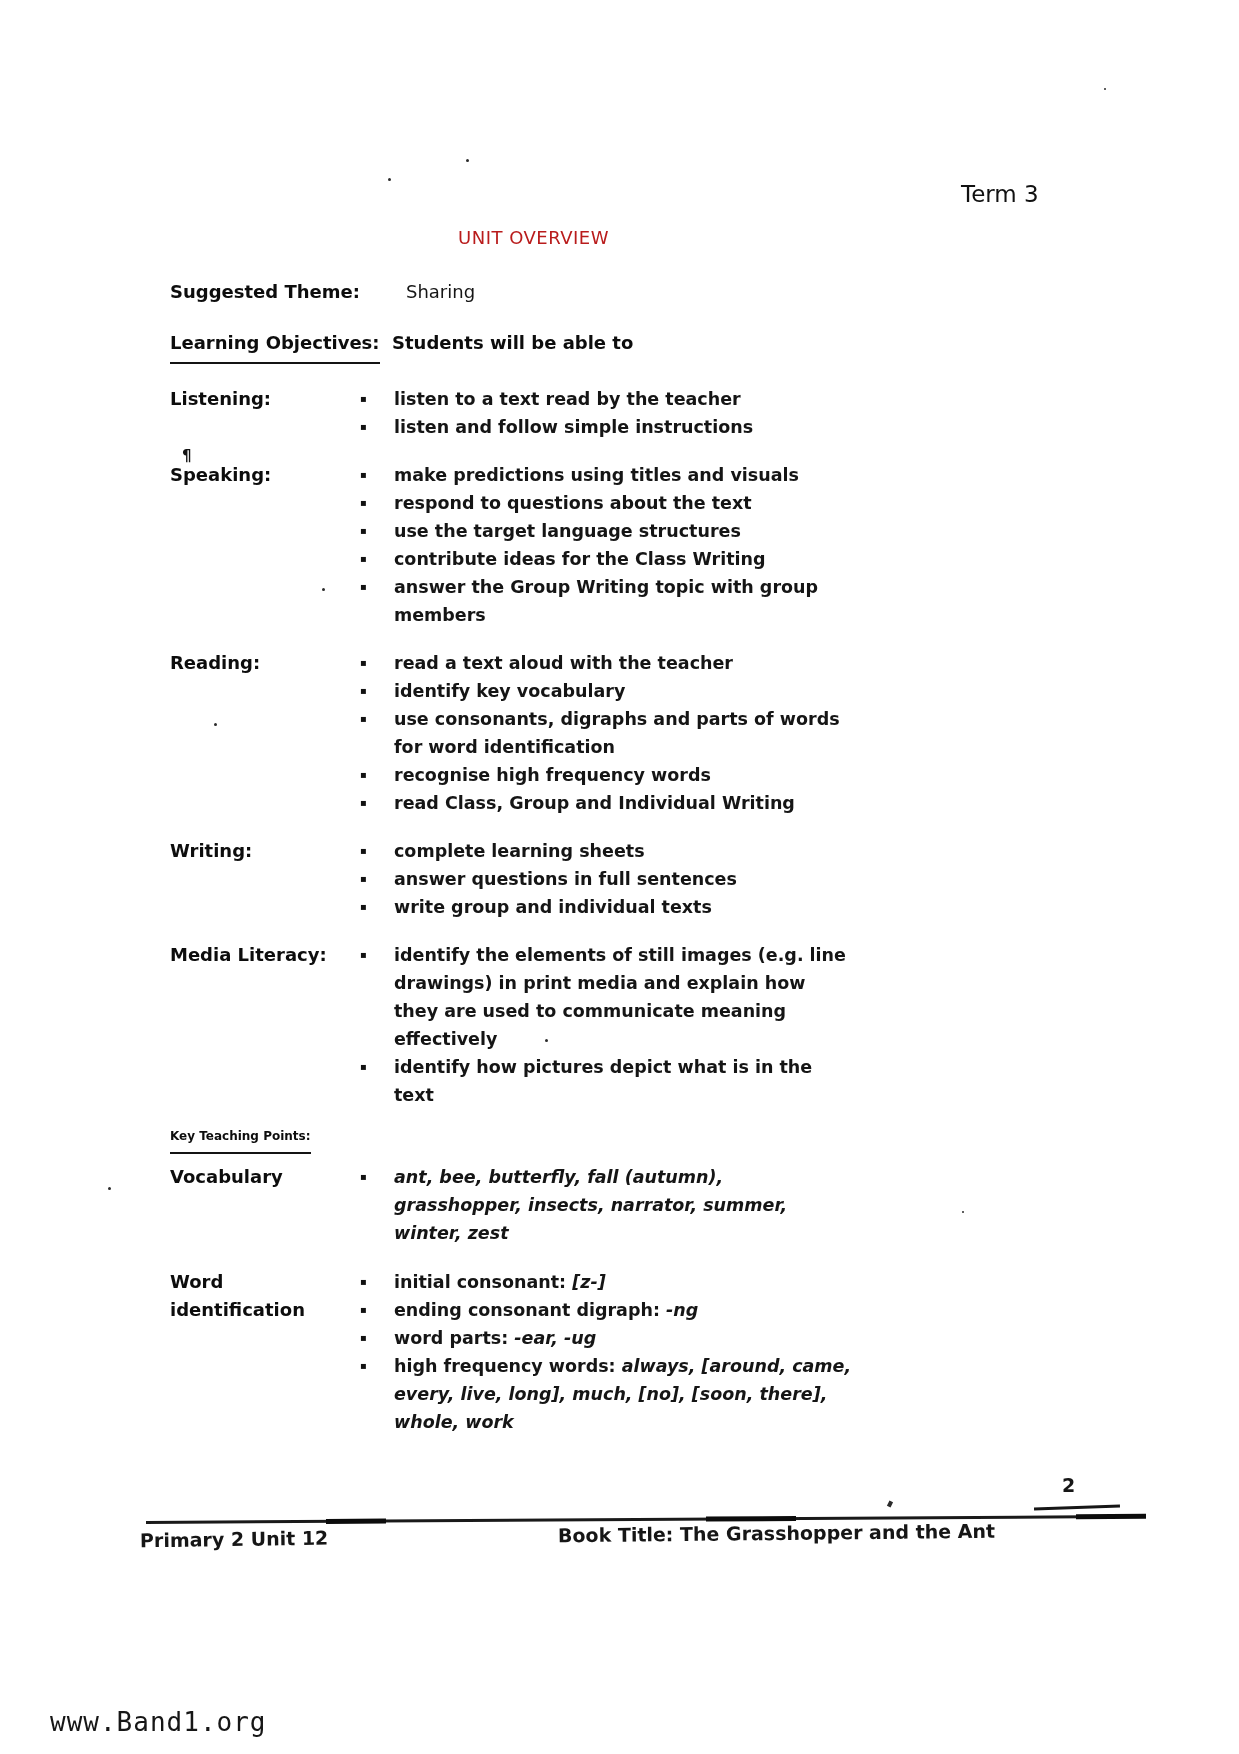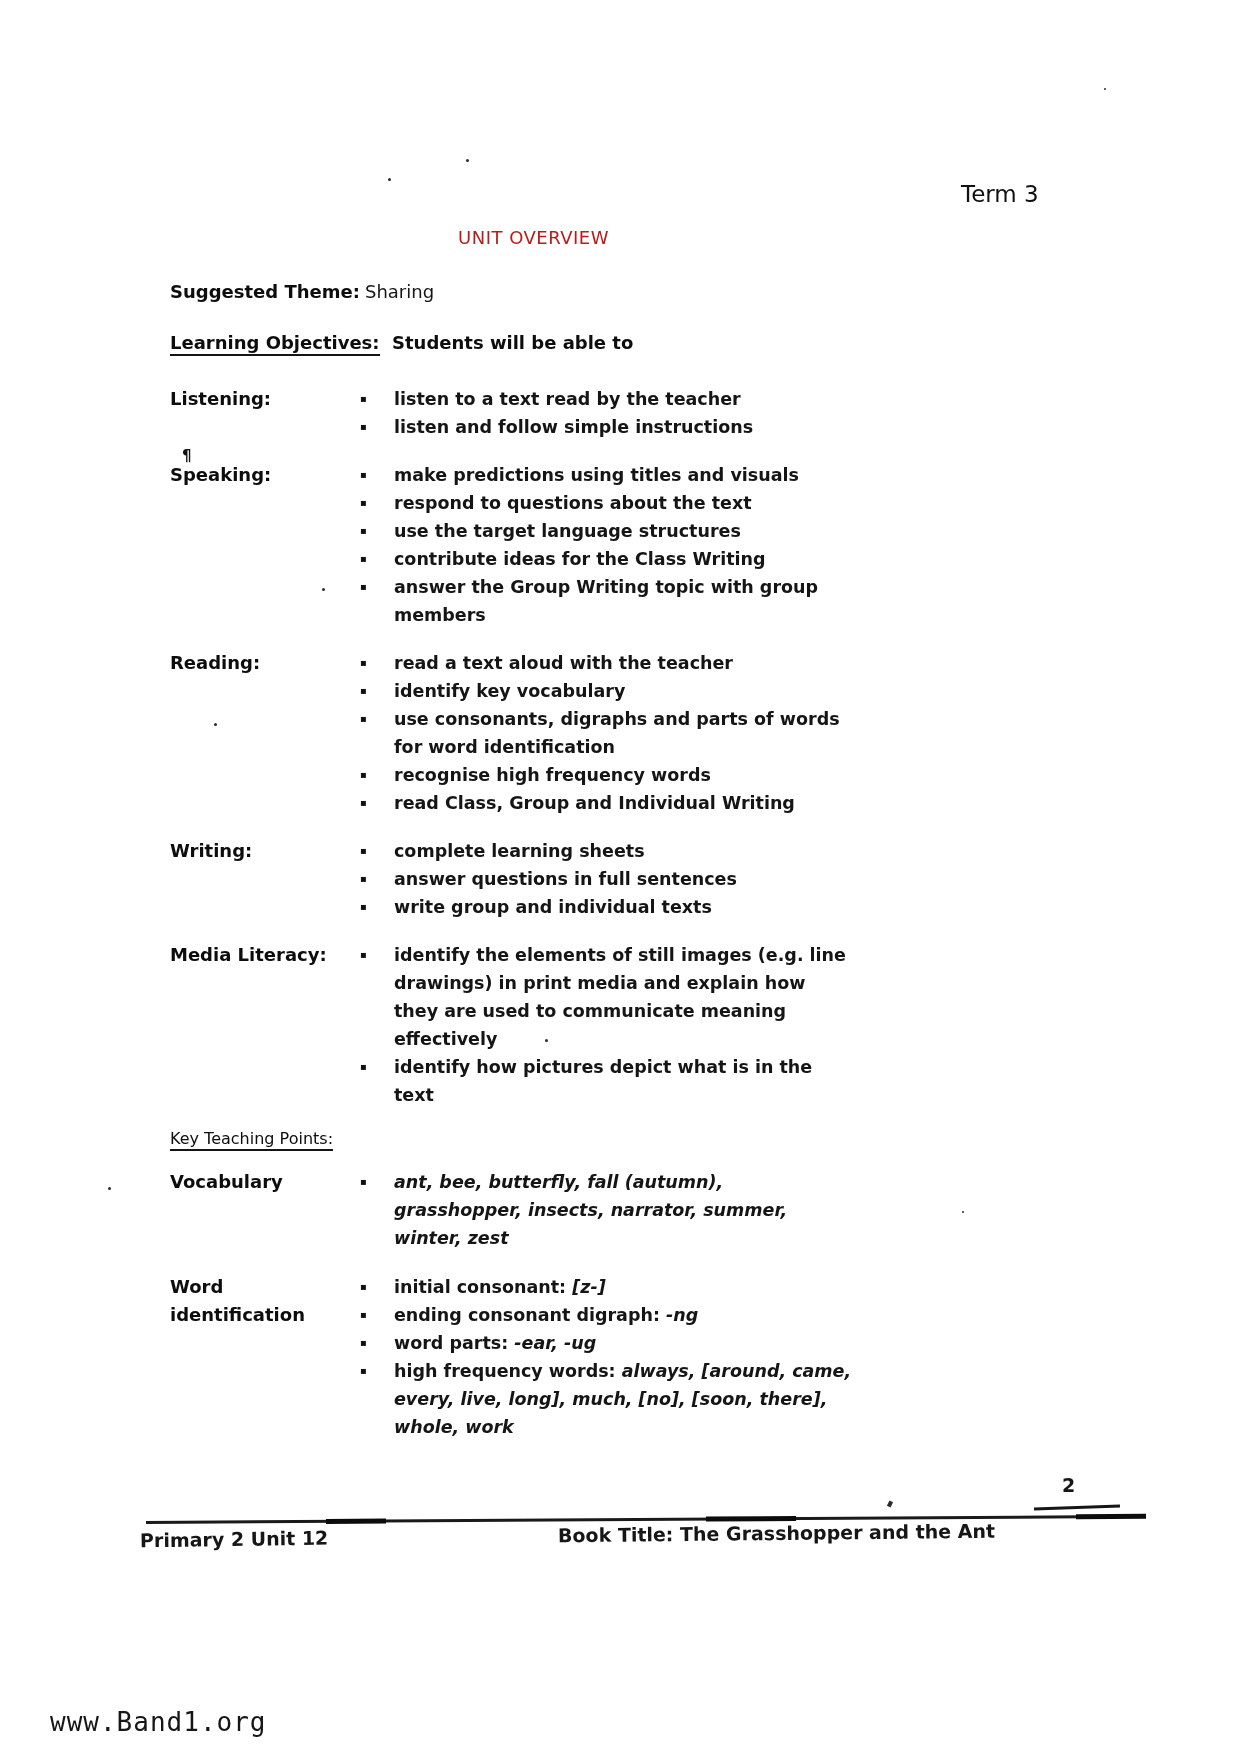--- a/index.html
+++ b/index.html
@@ -1,33 +1,33 @@
 <!DOCTYPE html>
 <html><head>
 <meta charset="utf-8">
 <style>
   html,body{margin:0;padding:0;}
   body{background:#fff;}
   .page{position:relative;width:1239px;height:1754px;background:#ffffff;overflow:hidden;
         font-family:"DejaVu Sans",sans-serif;color:#161616;margin-top:31px;}
   .term{position:absolute;top:150px;left:961px;font-size:23px;color:#111;}
   .title{position:absolute;top:196px;left:458px;font-size:18px;font-weight:normal;letter-spacing:.5px;color:#b91c1c;}
-  .theme-row{position:absolute;top:250px;left:170px;display:grid;grid-template-columns:195px auto;font-size:18px;}
+  .theme-row{position:absolute;top:250px;left:170px;display:grid;grid-template-columns:195px auto;font-size:18px;gap:41px;}
   .objectives-row{position:absolute;top:301px;left:170px;display:grid;grid-template-columns:222px auto;font-size:18px;}
   .lbl{font-weight:bold;color:#0d0d0d;}
-  .underlined{border-bottom:2px solid #141414;padding-bottom:1px;}
+  .underlined{border-bottom:2px solid #141414;padding-bottom:9px;}
   .content{position:absolute;top:354px;left:170px;width:900px;}
   .section{display:grid;grid-template-columns:190px 1fr;margin-bottom:20px;}
   .section-label{font-size:18px;font-weight:bold;color:#0d0d0d;line-height:28px;position:relative;}
   .pilcrow{position:absolute;top:-19px;left:12px;font-size:15px;font-weight:bold;color:#111;}
   .bullets{width:492px;}
   .bullet-row{display:flex;line-height:28px;}
   .bullet-glyph{width:34px;flex:none;font-size:10px;line-height:28px;color:#111;}
   .bullet-text{flex:1;font-size:17.5px;color:#151515;font-weight:bold;}
-  .kt-heading{margin:8px 0 20px 0;font-size:16px;font-weight:normal;color:#0d0d0d;}
+  .kt-heading{margin:8px 0 20px 0;font-size:12px;font-weight:bold;color:#0d0d0d;}
   .kt-group{display:grid;grid-template-columns:190px 1fr;margin-bottom:21px;}
   .it{font-style:italic;}
   .footer-pagenum{position:absolute;top:1443px;left:1062px;font-size:19px;font-weight:bold;}
   .pagenum-line{position:absolute;top:1475px;left:1034px;width:86px;height:3px;background:#161616;transform:rotate(-2deg);}
   .footer-line{position:absolute;top:1487px;left:146px;width:974px;height:3px;background:#1a1a1a;transform:rotate(-0.35deg);}
   .footer-line .seg{position:absolute;top:-1px;height:5px;background:#0c0c0c;}
   .footer-left{position:absolute;top:1497px;left:140px;font-size:19px;font-weight:bold;transform:rotate(-0.8deg);}
   .footer-right{position:absolute;top:1491px;left:558px;font-size:19px;font-weight:bold;transform:rotate(-0.6deg);}
   .watermark{position:absolute;top:1676px;left:50px;font-family:"DejaVu Sans Mono",monospace;
              font-size:26px;color:#161616;letter-spacing:1px;}

